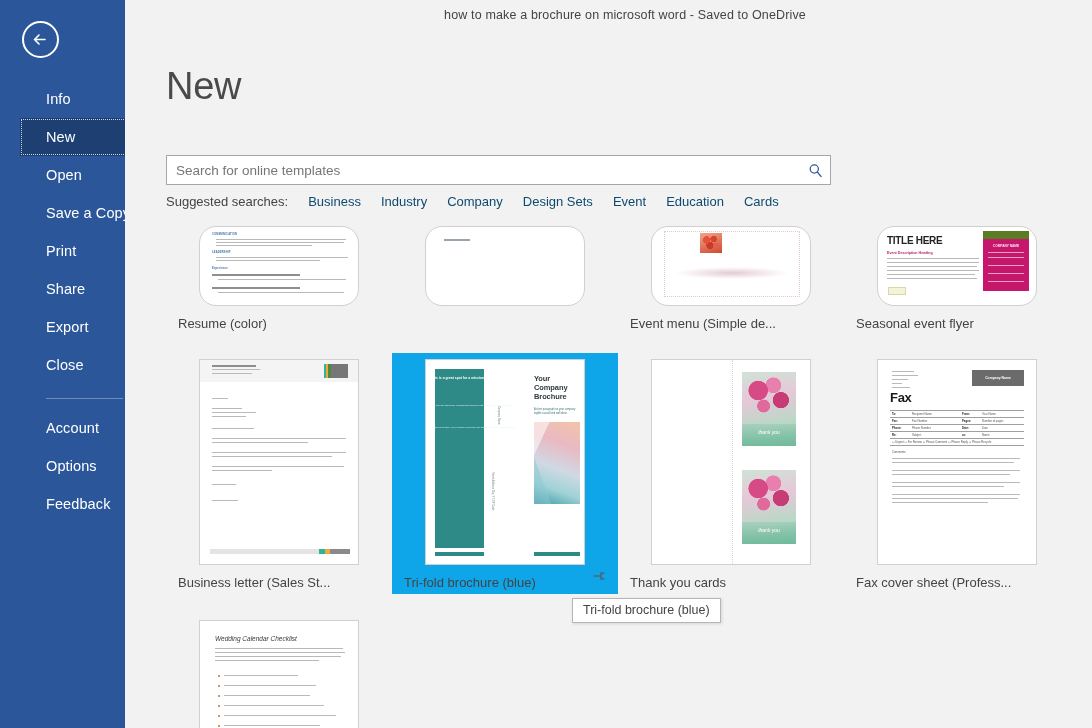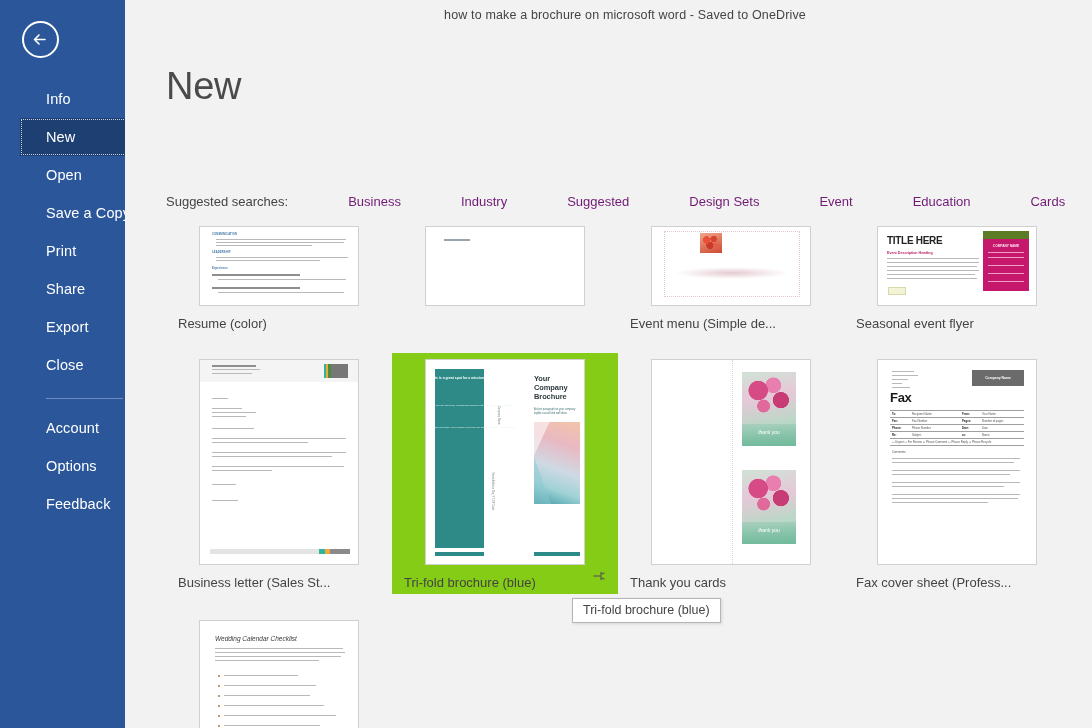--- a/index.html
+++ b/index.html
@@ -107,52 +107,51 @@
 
   
   .suggested {
     position: absolute; left: 41px; top: 164px;
     display: flex; align-items: baseline;
     font-size: 13px;
     white-space: nowrap;
   }
   .suggested-label { color: #444444; margin-right: 20px; }
   .suggested a {
-    color: #701a75;
+    color: #0c4a6e;
     text-decoration: none;
     margin-right: 20px;
     cursor: pointer;
-    margin-left: 40px;
   }
 
   
   .grid {
     position: absolute; left: 41px; top: 190px;
     width: 910px; height: 508px;
     overflow: hidden;
   }
   .row { display: flex; }
   .tile {
     width: 226px;
     margin-right: 0;
     padding: 0;
     position: relative;
   }
   .tile-inner { padding: 6px 10px 4px 10px; }
-  .tile.selected .tile-inner { background: #84cc16; }
+  .tile.selected .tile-inner { background: #0ea5e9; }
   .thumb {
     width: 160px; height: 0;
     margin: 0 auto;
     background: #ffffff;
     border: 1px solid #d0d0d0;
     position: relative;
     overflow: hidden;
   }
   .thumb.letter { height: 206px; }
-  .thumb.land   { height: 80px; }
+  .thumb.land   { height: 80px; border-radius: 17px; }
   .tile-label {
     margin-top: 10px;
     font-size: 13px;
     color: #444444;
     text-align: left;
     padding-left: 0;
     white-space: nowrap;
     overflow: hidden;
   }
   .tile-foot {
@@ -331,26 +330,35 @@
   </div>
 
   <div class="titlebar">
     <span class="titlebar-text">how to make a brochure on microsoft word  -  Saved to OneDrive</span>
   </div>
 
   <div class="content">
 
     <div class="page-title">New</div>
 
+    <div class="search-wrap">
+      <input class="search-input" type="text" placeholder="Search for online templates" style="">
+      <span class="search-icon">
+        <svg width="15" height="15" viewBox="0 0 15 15">
+          <circle cx="6.3" cy="6" r="4.1" stroke="#2b579a" stroke-width="1.25" fill="none"></circle>
+          <path d="M9.4 9.1 L13 13.4" stroke="#2b579a" stroke-width="1.4" stroke-linecap="round"></path>
+        </svg>
+      </span>
+    </div>
 
     <div class="suggested">
       <span class="suggested-label">Suggested searches:</span>
       <a>Business</a>
       <a>Industry</a>
-      <a>Suggested</a>
+      <a>Company</a>
       <a>Design Sets</a>
       <a>Event</a>
       <a>Education</a>
       <a>Cards</a>
     </div>
 
     <div class="grid">
 
       <div class="row" style="margin-top:-52px;">
 

